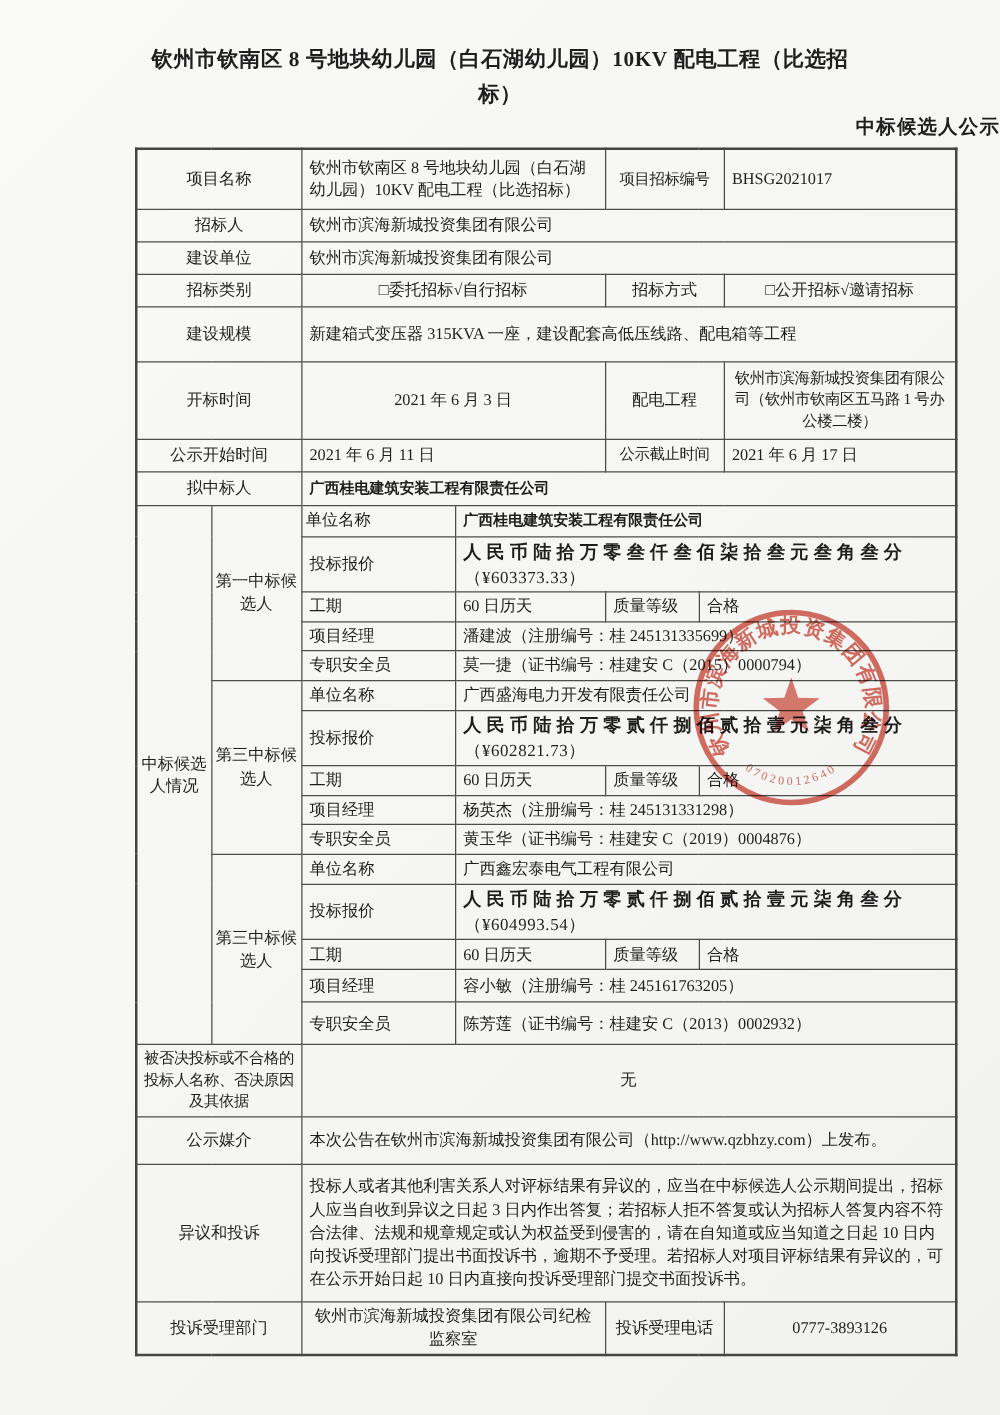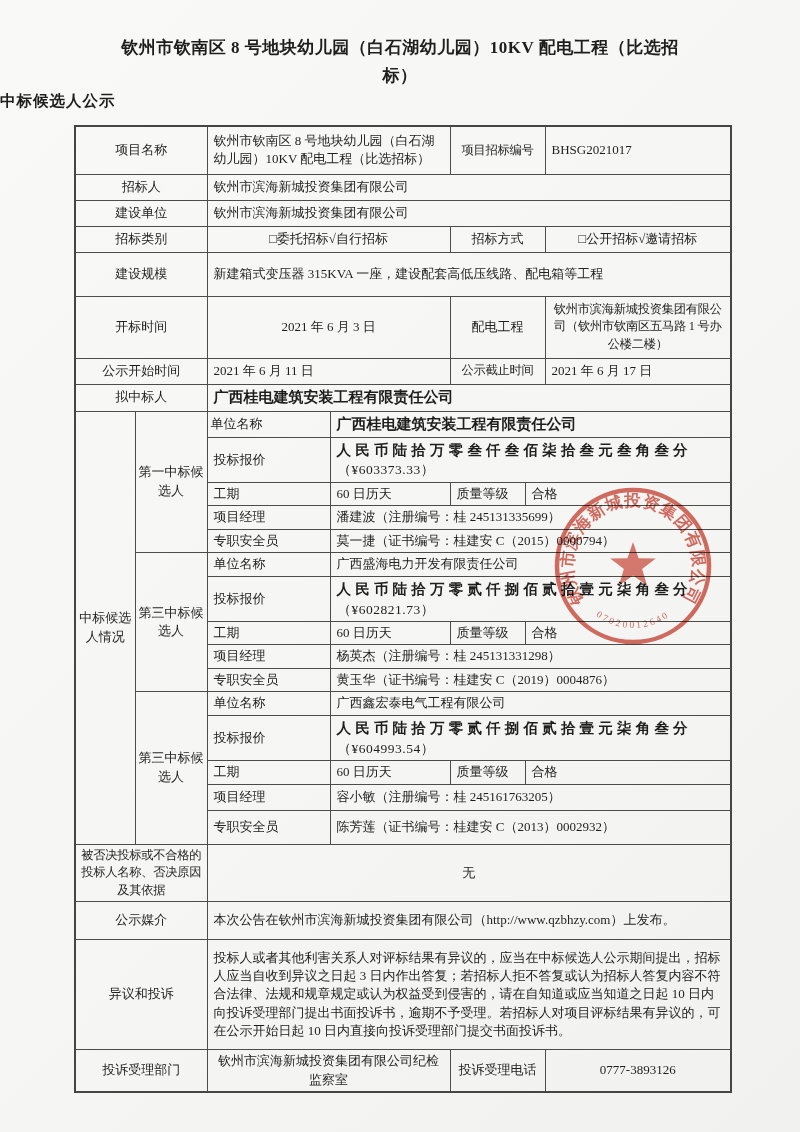--- a/index.html
+++ b/index.html
@@ -15,47 +15,47 @@
   .doc-title{
     margin:34px auto 0;
     max-width:580px;
     text-align:center;
     font-size:17px;
     font-weight:bold;
     line-height:1.62;
     letter-spacing:.5px;
   }
   .doc-subtitle{
-    margin:2px auto 13px;
-    text-align:left;
+    margin:2px auto 6px;
+    text-align:right;
     font-size:15.5px;
     font-weight:bold;
     letter-spacing:1px;
   }
   table.main{
-    margin-left:74px;
+    margin-left:108px;
     width:656px;
     border-collapse:collapse;
     table-layout:fixed;
     border:2px solid #454543;
   }
   td{
     border:1px solid #4c4c4a;
     padding:2px 6px;
     font-size:13px;
     line-height:1.42;
     vertical-align:middle;
     word-break:break-all;
     overflow:hidden;
   }
   td.lab{text-align:center;padding:2px 3px;}
   td.val{text-align:left;}
   td.c{text-align:center;}
   td.small{font-size:12.3px;letter-spacing:-.3px;text-align:center;}
-  td.bold{font-weight:bold;font-size:15px;}
+  td.bold{font-weight:bold;font-size:12px;}
   .price-cn{display:block;font-weight:bold;font-size:14.5px;letter-spacing:4.2px;white-space:nowrap;}
   .price-num{display:block;font-weight:normal;font-size:13.5px;letter-spacing:.5px;padding-left:1px;}
   tr.rh48{height:48px} tr.rh26{height:26px} tr.rh27{height:27px} tr.rh44{height:44px}
   tr.rh62{height:62px} tr.rh25{height:25px} tr.rh38{height:38px} tr.rh23{height:23px}
   tr.rh24{height:24px} tr.rh34{height:34px} tr.rh50{height:50px} tr.rh110{height:110px}
   tr.rh46{height:34px}
   .justify{text-align:justify;}
   .seal{
     position:absolute;
     left:543px;top:476px;

